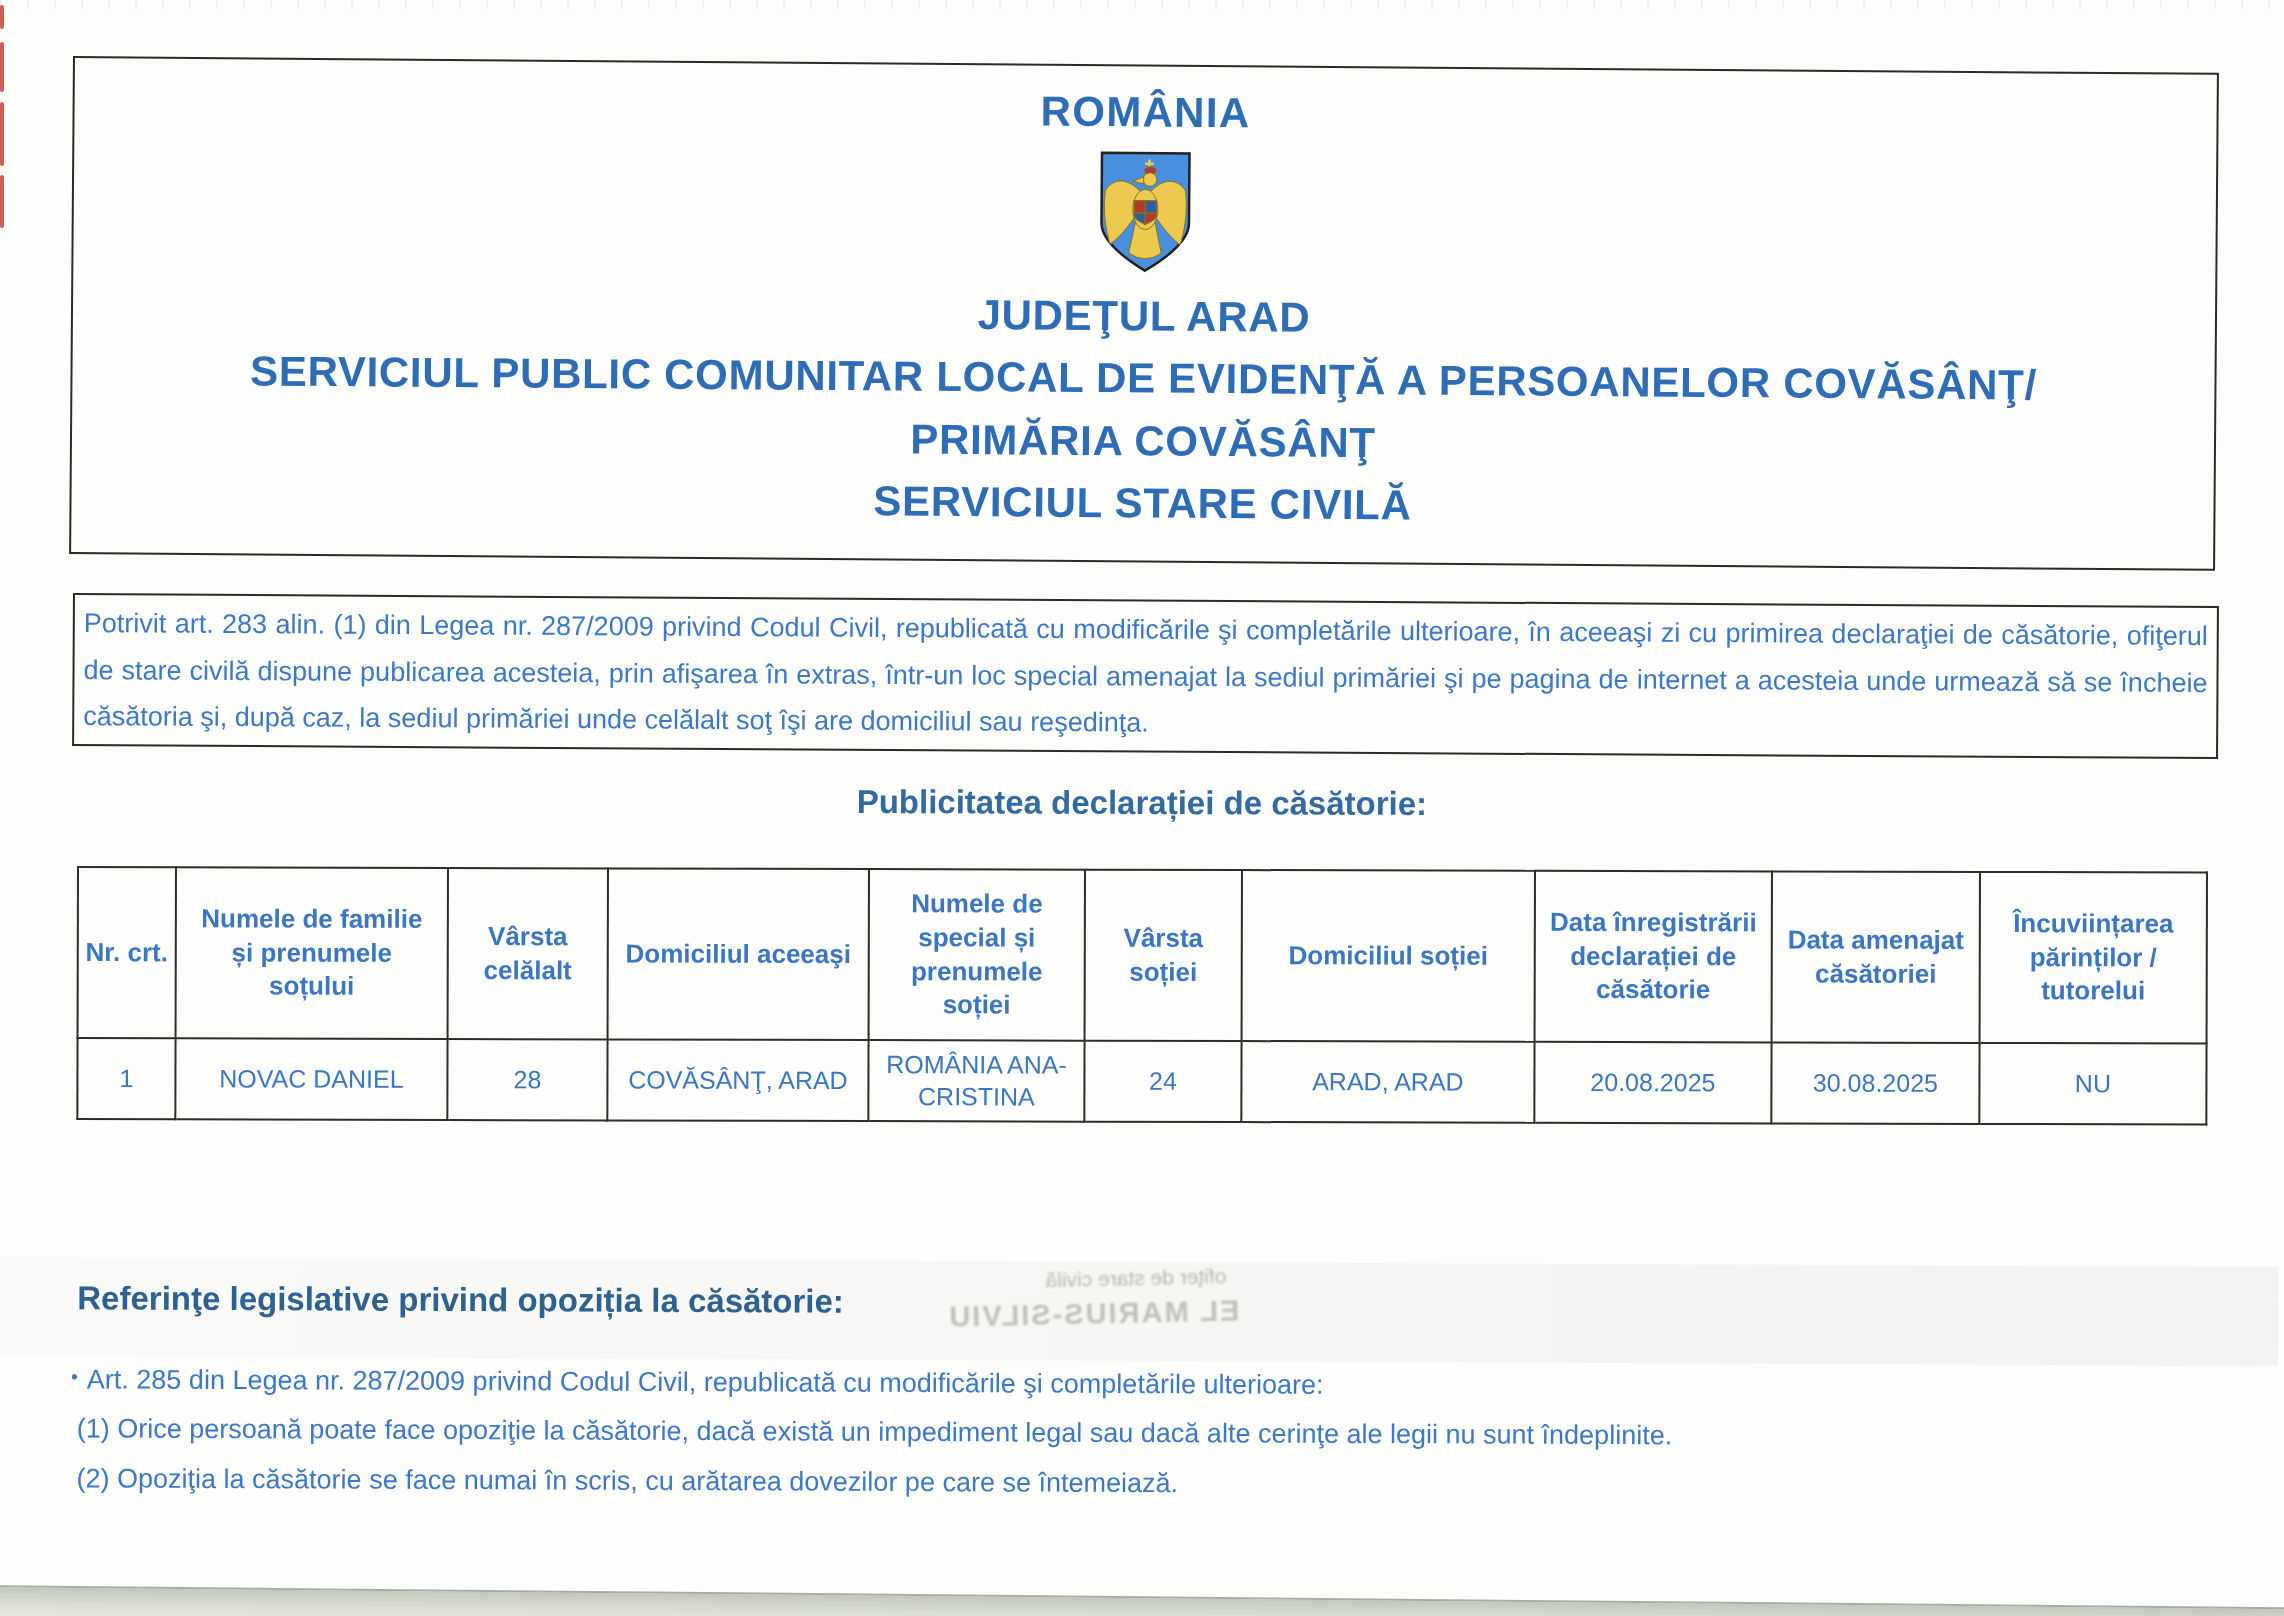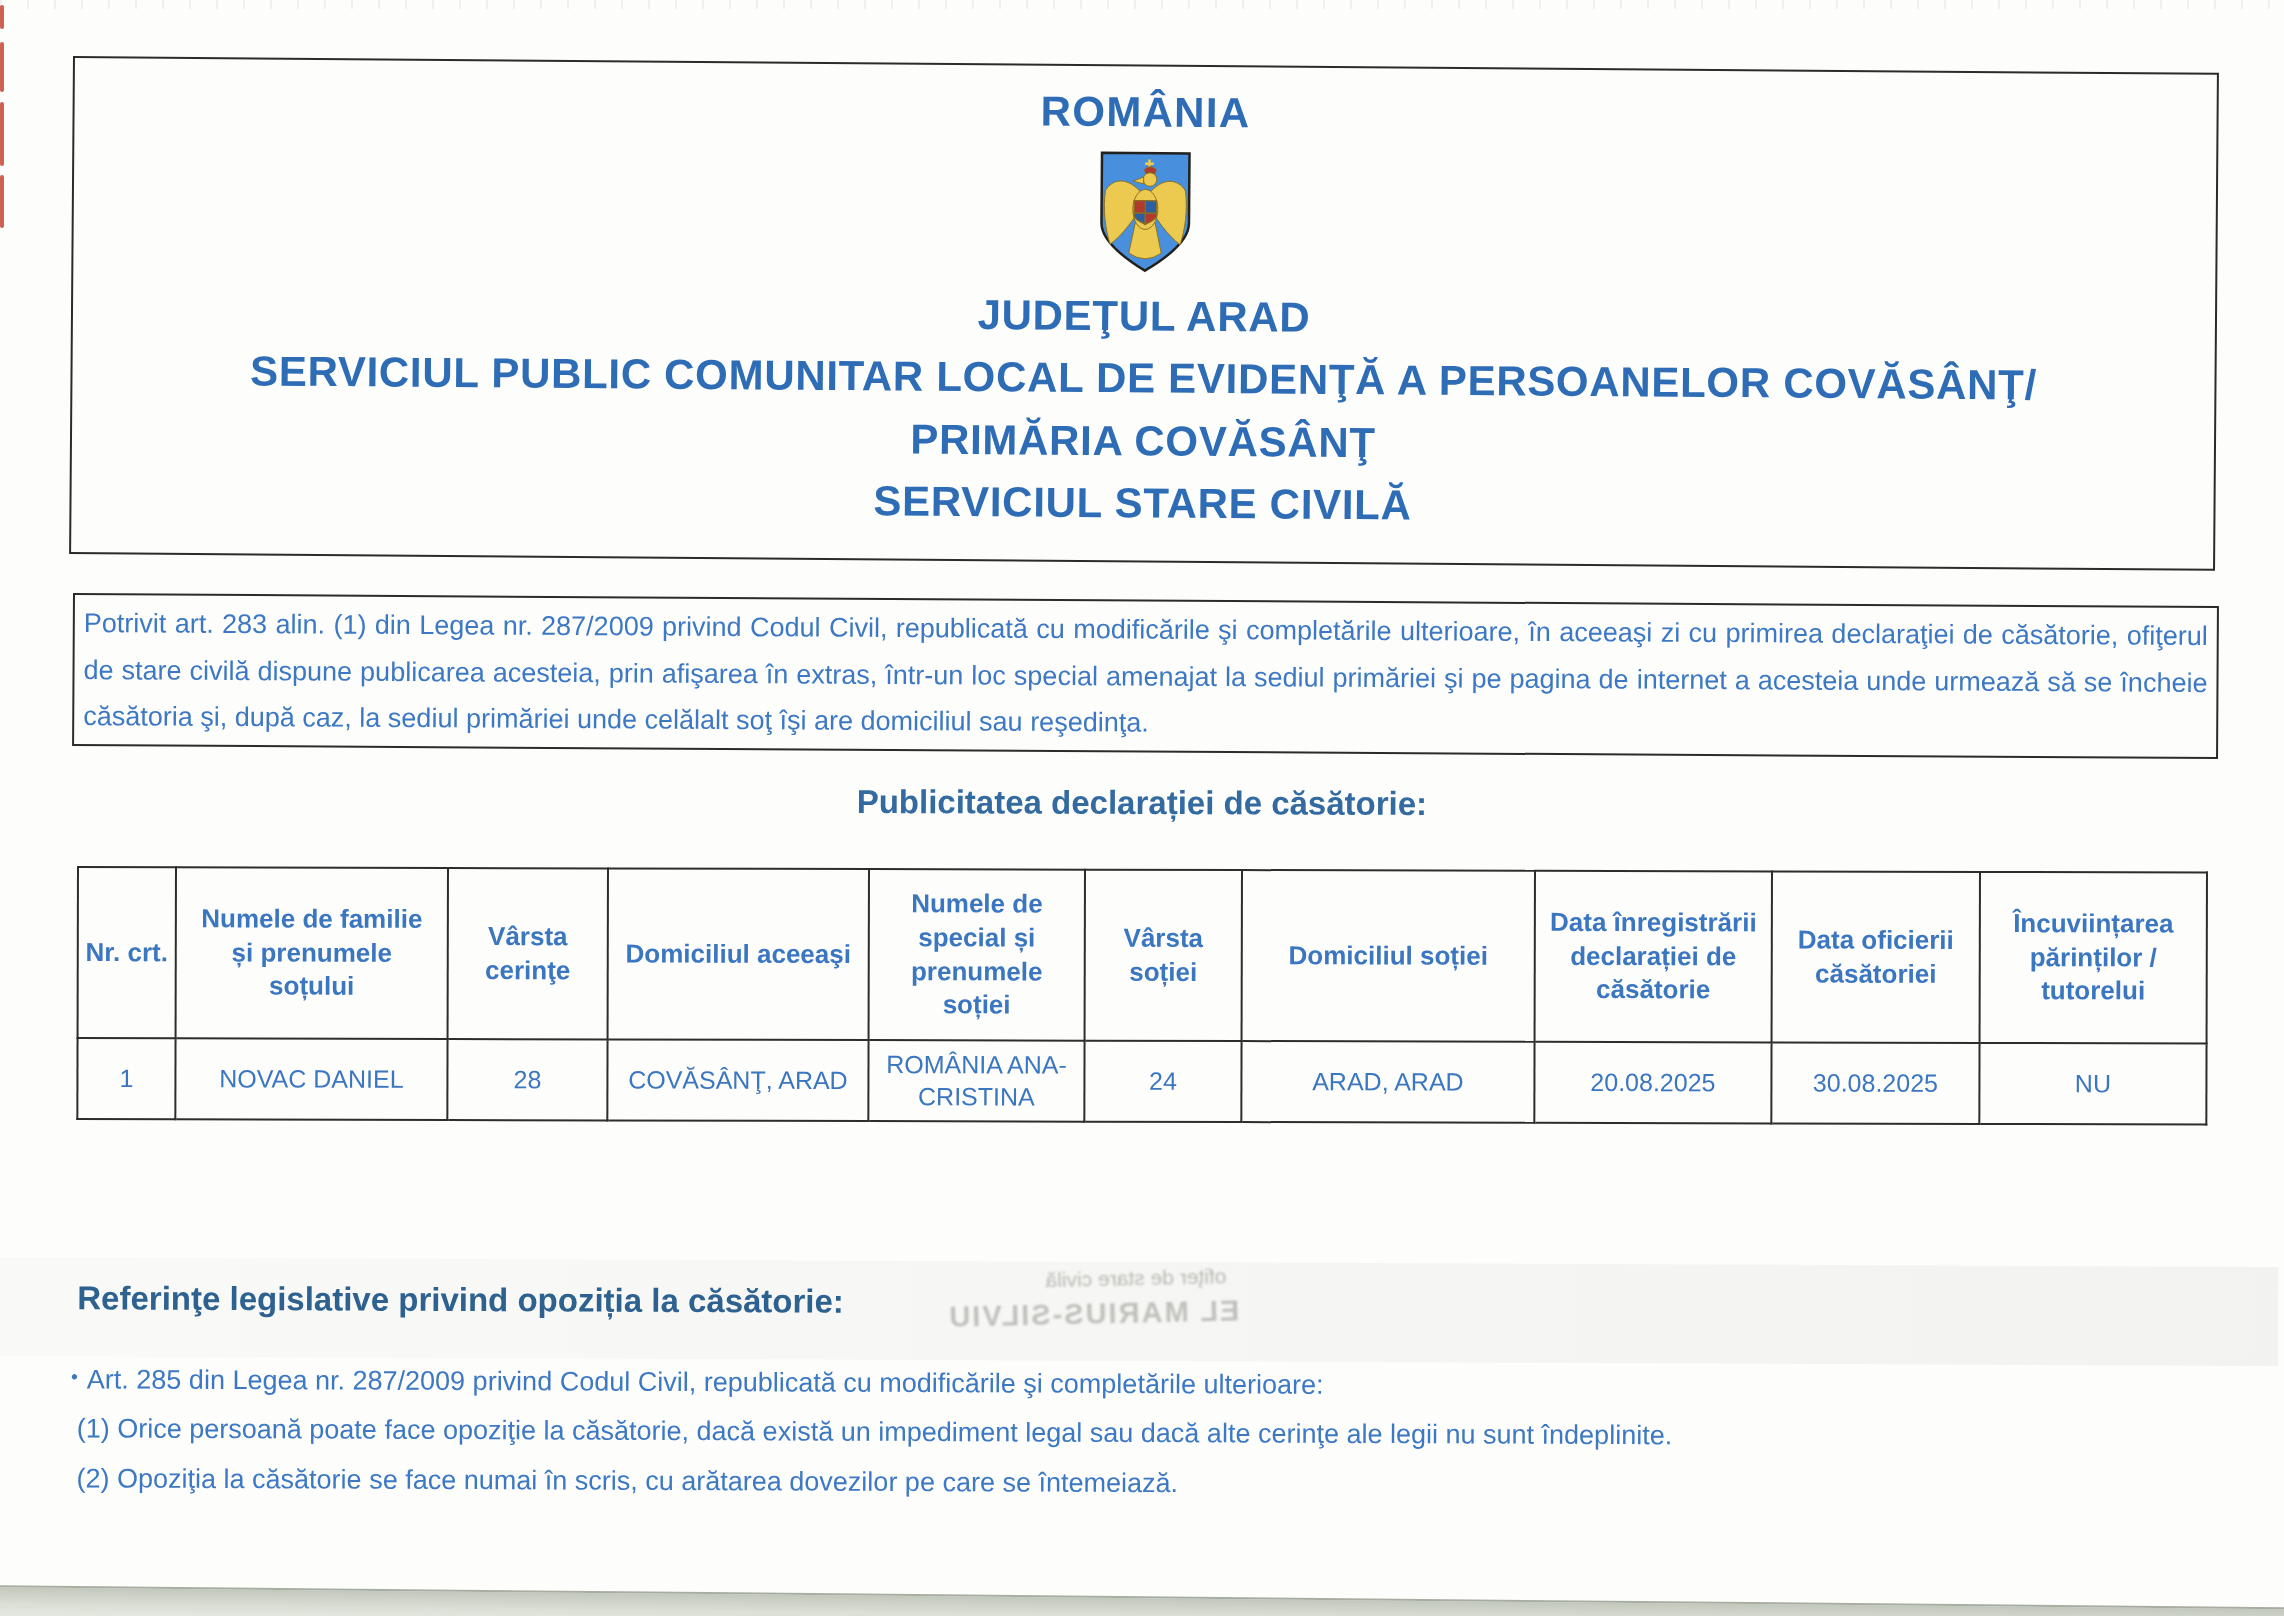--- a/index.html
+++ b/index.html
@@ -137,27 +137,27 @@
           <col style="width:157px">
           <col style="width:293px">
           <col style="width:237px">
         <col style="width:208px">
           <col style="width:227px">
       </colgroup>
       <thead>
         <tr>
           <th>Nr. crt.</th>
           <th class="pad-lg">Numele de familie și prenumele soțului</th>
-          <th>Vârsta cerinţe</th>
+          <th>Vârsta celălalt</th>
           <th>Domiciliul aceeaşi</th>
           <th class="pad-lg">Numele de special și prenumele soției</th>
           <th>Vârsta soției</th>
           <th>Domiciliul soției</th>
           <th class="pad-md">Data înregistrării declarației de căsătorie</th>
-          <th>Data oficierii căsătoriei</th>
+          <th>Data amenajat căsătoriei</th>
           <th>Încuviințarea părinților / tutorelui</th>
         </tr>
       </thead>
       <tbody>
         <tr>
           <td>1</td>
           <td>NOVAC DANIEL</td>
           <td>28</td>
           <td>COVĂSÂNŢ, ARAD</td>
           <td>ROMÂNIA ANA-CRISTINA</td>

